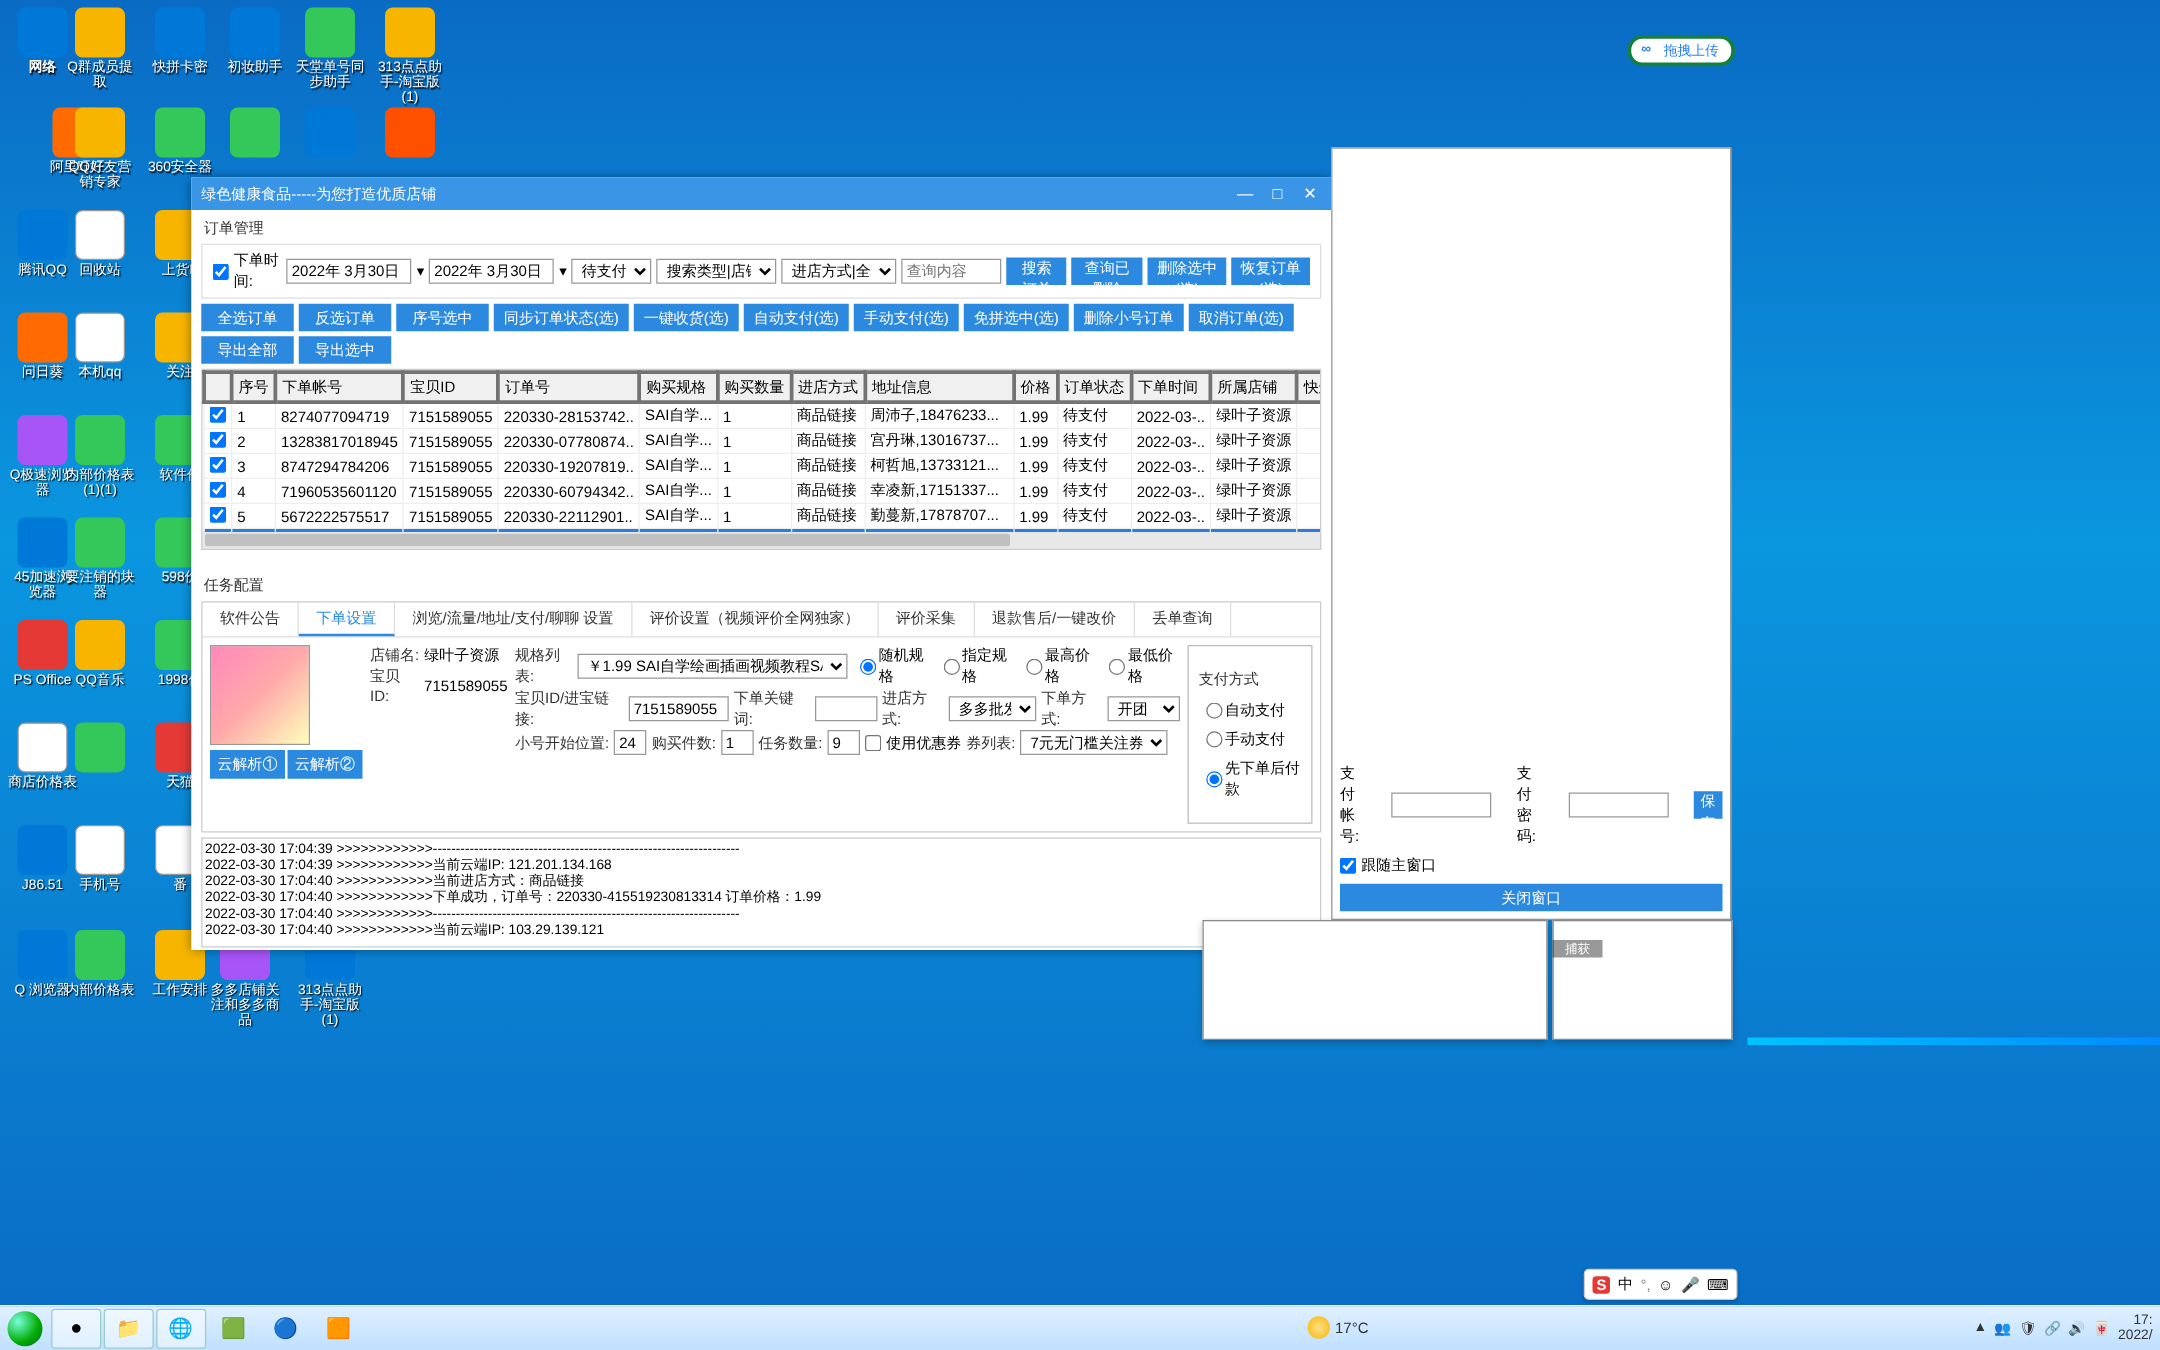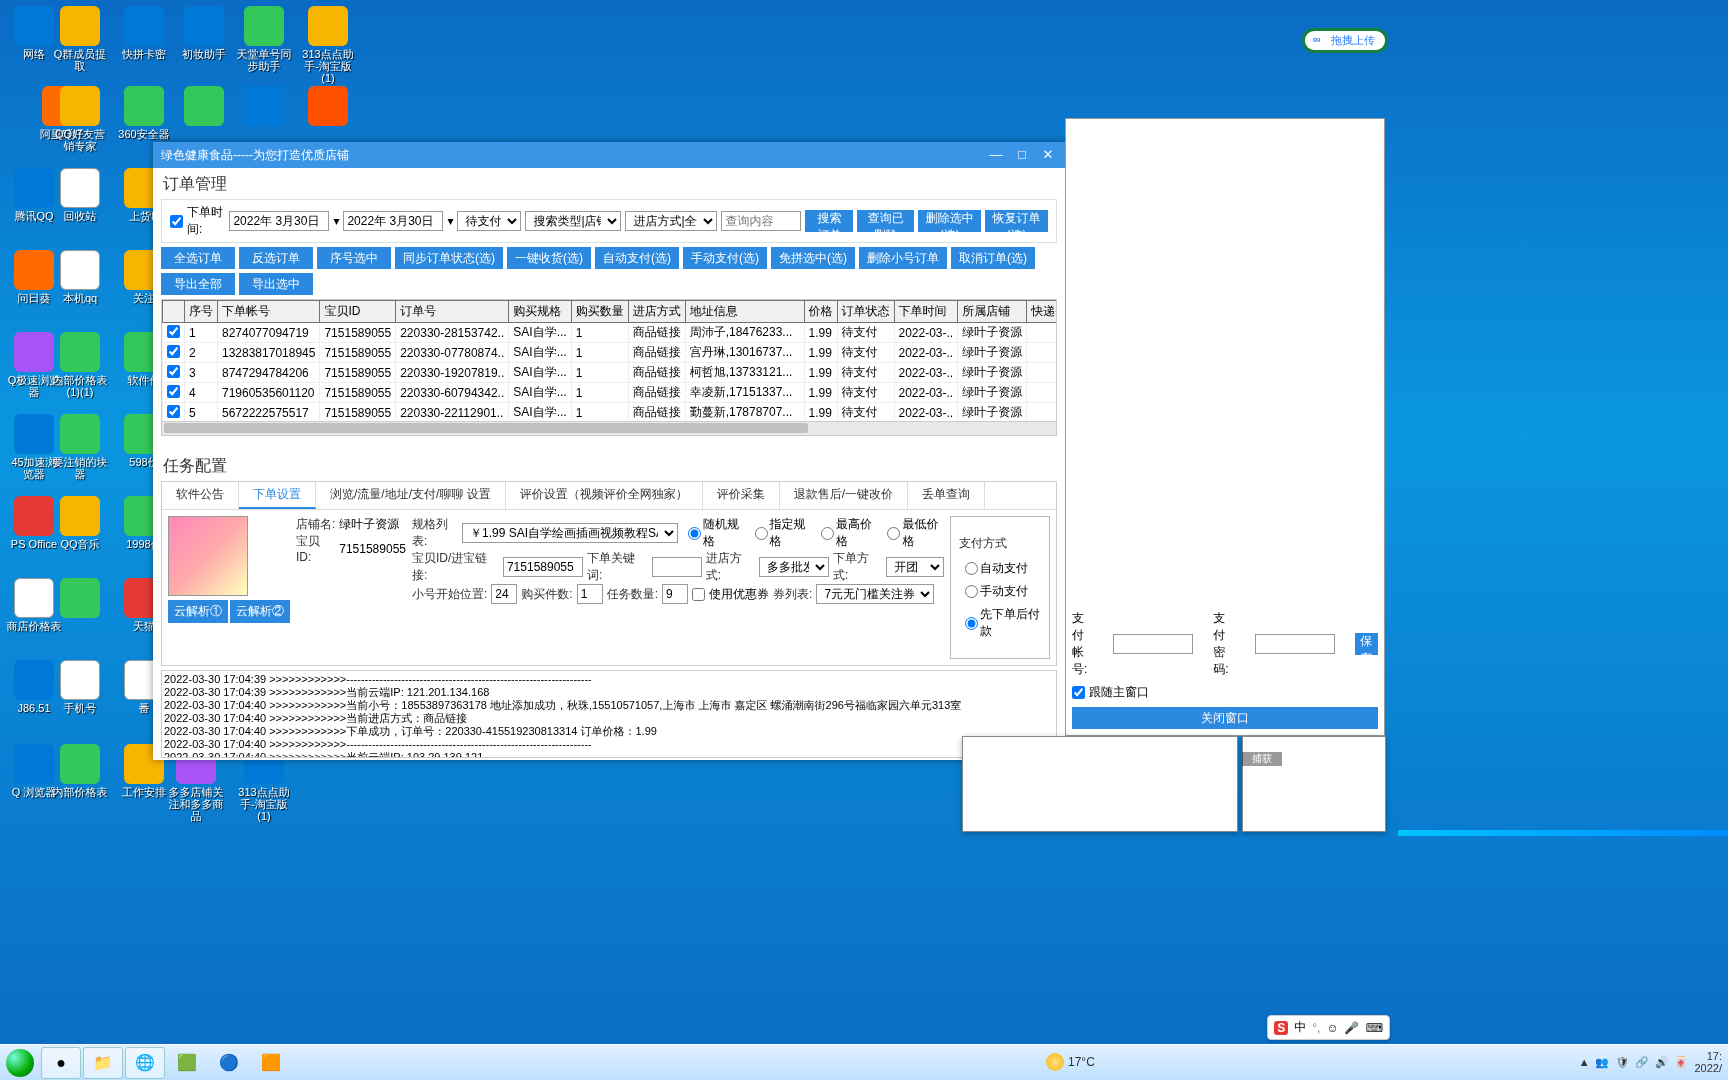--- a/index.html
+++ b/index.html
@@ -16,35 +16,35 @@
 .upload-pill{position:absolute;top:28px;right:340px;background:#fff;border:3px solid #15803d;border-radius:12px;padding:2px 10px 2px 26px;font-size:11px;color:#2a7fff;}
 .upload-pill::before{content:"∞";position:absolute;left:8px;top:2px;color:#2a7fff;font-weight:bold;}
 
 
 .win { position:absolute; top:118px; left:153px; width:912px; height:618px; background:#fff; box-shadow:0 0 8px rgba(0,0,0,.4); font-size:12px; display:flex; flex-direction:column;margin-top:24px; }
 .titlebar { height:26px; background:#3a95e6; color:#fff; display:flex; align-items:center; padding:0 4px; font-size:12px;}
 .titlebar .t{flex:1;padding-left:4px}
 .titlebar .wbtn{width:26px;height:20px;text-align:center;color:#fff;line-height:20px;font-size:13px;}
 .titlebar .wbtn.close{background:rgba(255,255,255,.0)}
 
-.sect-title{font-size:16px;padding:6px 10px 4px;color:#333}
+.sect-title{font-size:12px;padding:6px 10px 4px;color:#333}
 .filter-bar{display:flex;align-items:center;gap:4px;padding:4px 8px;border:1px solid #ddd;margin:0 8px}
 .filter-bar input[type=checkbox]{margin:0}
 .datebox,.selbox{border:1px solid #999;height:20px;font-size:12px;padding:0 3px;background:#fff}
 .datebox{width:100px}
 .selbox{width:80px}
 .txtbox{border:1px solid #999;height:20px;font-size:12px;padding:0 3px;width:80px}
 .btn{background:#2b8ae0;color:#fff;border:none;height:22px;padding:0 8px;font-size:12px;cursor:pointer}
 .btn.sm{padding:0 6px}
 .btnrow{display:flex;gap:4px;padding:4px 8px;flex-wrap:wrap}
 .btnrow .btn{flex:0 0 auto;min-width:74px}
 
 .grid{flex:1;margin:0 8px;border:1px solid #ccc;overflow:auto;position:relative}
 .grid table{border-collapse:collapse;width:100%;font-size:12px}
-.grid th{background:#f0f0f0;border:1px solid #737373;padding:2px 4px;font-weight:normal;text-align:left;white-space:nowrap;height:20px}
+.grid th{background:#f0f0f0;border:3px solid #737373;padding:2px 4px;font-weight:normal;text-align:left;white-space:nowrap;height:20px}
 .grid td{border:1px solid #eee;padding:1px 4px;white-space:nowrap;height:17px}
 .grid tr.sel td{background:#2b7de0;color:#fff}
 .grid .chk{width:24px;text-align:center}
 .hscroll{height:14px;background:#e8e8e8;margin:0 8px;border:1px solid #ccc;border-top:none;position:relative}
 .hscroll .thumb{position:absolute;top:1px;left:2px;height:10px;width:72%;background:#c0c0c0;border-radius:2px}
 
 .spacer{height:14px}
 
 .task{margin:0 8px;border:1px solid #ccc;display:flex;flex-direction:column}
 .tabs{display:flex;border-bottom:1px solid #ddd;font-size:12px}
@@ -97,21 +97,21 @@
 .attrib{position:absolute;right:0;top:830px;width:330px;height:6px;background:linear-gradient(90deg,#00c3ff,#008cff)}
 
 
 .weather{position:absolute;bottom:0;left:1046px;height:36px;display:flex;align-items:center;font-size:12px;color:#333;gap:4px}
 .weather .sun{width:18px;height:18px;border-radius:50%;background:radial-gradient(#ffe08a,#f7b500)}
 </style>
 </head>
 <body>
 
 <div class="desktop" id="desk">
-    <div class="di" style="left: 6px; top: 6px;">
+    <div class="di" style="left: 6px; top: 6px; font-weight: bold;">
       <div class="ico i-bl"></div>
       <div class="lbl">网络</div>
     </div>
     <div class="di" style="left: 52px; top: 6px;">
       <div class="ico i-ye"></div>
       <div class="lbl">Q群成员提取</div>
     </div>
     <div class="di" style="left: 116px; top: 6px;">
       <div class="ico i-bl"></div>
       <div class="lbl">快拼卡密</div>
@@ -512,21 +512,20 @@
             <input type="radio" name="pay" checked="" style="">
             <span>先下单后付款</span>
           </label>
       </div>
     </div>
   </div>
 
   <div class="log" id="log">
       <div>2022-03-30 17:04:39 &gt;&gt;&gt;&gt;&gt;&gt;&gt;&gt;&gt;&gt;&gt;&gt;-------------------------------------------------------------------</div>
       <div>2022-03-30 17:04:39 &gt;&gt;&gt;&gt;&gt;&gt;&gt;&gt;&gt;&gt;&gt;&gt;当前云端IP: 121.201.134.168</div>
-      <div>2022-03-30 17:04:40 &gt;&gt;&gt;&gt;&gt;&gt;&gt;&gt;&gt;&gt;&gt;&gt;当前小号：18553897363178  地址添加成功，秋珠,15510571057,上海市 上海市 嘉定区 螺涌潮南街296号福临家园六单元313室</div>
       <div>2022-03-30 17:04:40 &gt;&gt;&gt;&gt;&gt;&gt;&gt;&gt;&gt;&gt;&gt;&gt;当前进店方式：商品链接</div>
       <div>2022-03-30 17:04:40 &gt;&gt;&gt;&gt;&gt;&gt;&gt;&gt;&gt;&gt;&gt;&gt;下单成功，订单号：220330-415519230813314 订单价格：1.99</div>
       <div>2022-03-30 17:04:40 &gt;&gt;&gt;&gt;&gt;&gt;&gt;&gt;&gt;&gt;&gt;&gt;-------------------------------------------------------------------</div>
       <div>2022-03-30 17:04:40 &gt;&gt;&gt;&gt;&gt;&gt;&gt;&gt;&gt;&gt;&gt;&gt;当前云端IP: 103.29.139.121</div>
     </div>
 </div>
 
 <div class="rpanel">
   <div class="rbot">
     <div class="row">

